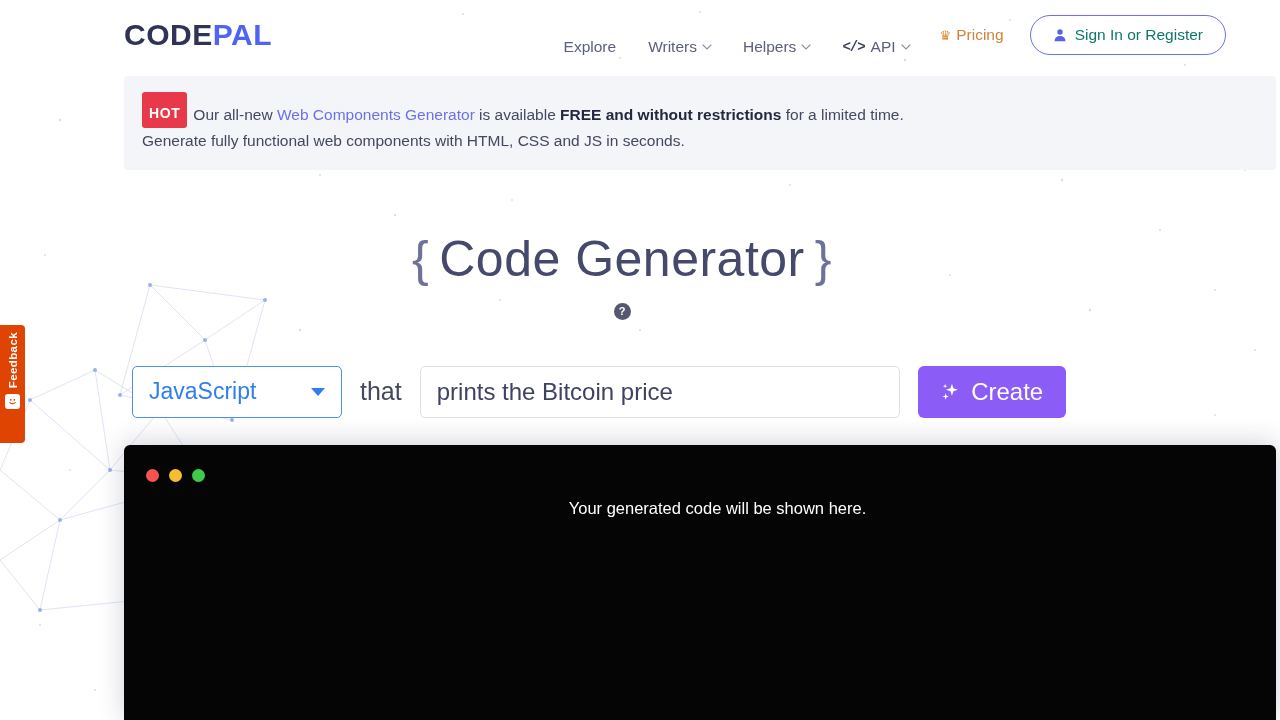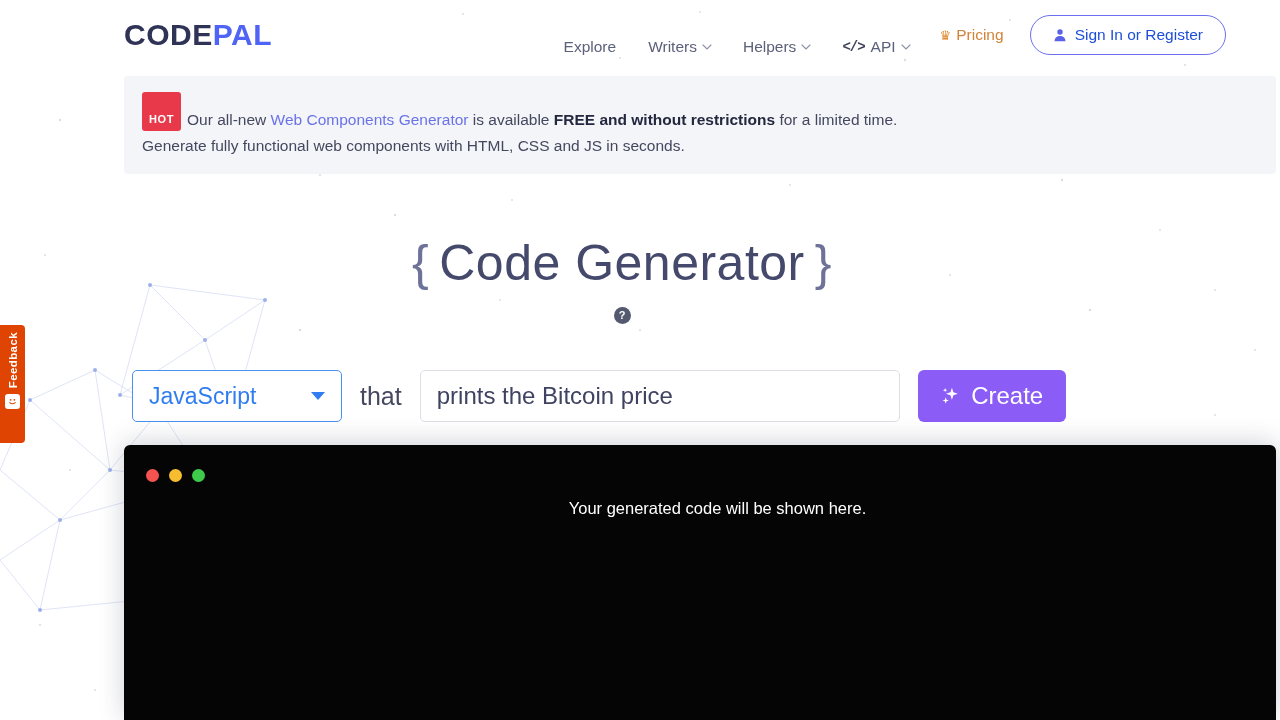--- a/index.html
+++ b/index.html
@@ -104,21 +104,21 @@
   }
   .crown-icon { font-size: 13px; line-height: 1; color: #e08a2e; }
 
   .signin-btn {
     display: flex;
     align-items: center;
     justify-content: center;
     gap: 8px;
     border: 1.5px solid #6b6ff0;
     border-radius: 22px;
-    color: #1d4ed8;
+    color: #0f766e;
     font-size: 15.5px;
     height: 40px;
     padding: 0 22px;
     margin-left: 12px;
     background: #fff;
     cursor: pointer;
     white-space: nowrap;
   }
   .person-icon { color: #5a63e8; display: flex; }
 
@@ -132,25 +132,25 @@
     padding: 16px 0 16px 18px;
     font-size: 15.5px;
     line-height: 1.65;
     color: #44485f;
   }
 
   .hot-badge {
     display: inline-block;
     background: #e8394a;
     color: #fff;
-    font-size: 11px;
+    font-size: 14px;
     font-weight: 700;
     letter-spacing: 0.6px;
     border-radius: 3px;
-    padding: 18px 7px 3px;
+    padding: 10px 7px 3px;
     vertical-align: 2px;
     margin-right: 6px;
     cursor: pointer;
   }
 
   .banner a.link {
     color: #6a72e8;
     text-decoration: none;
     cursor: pointer;
   }

